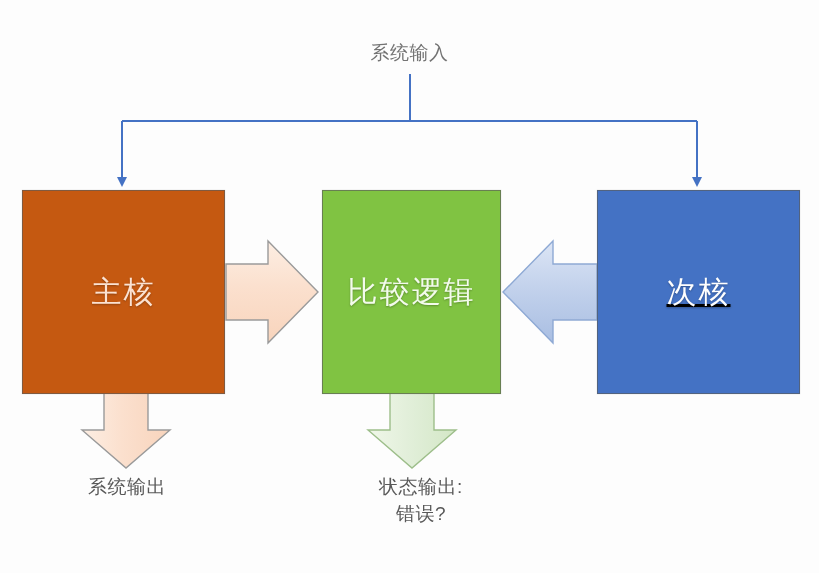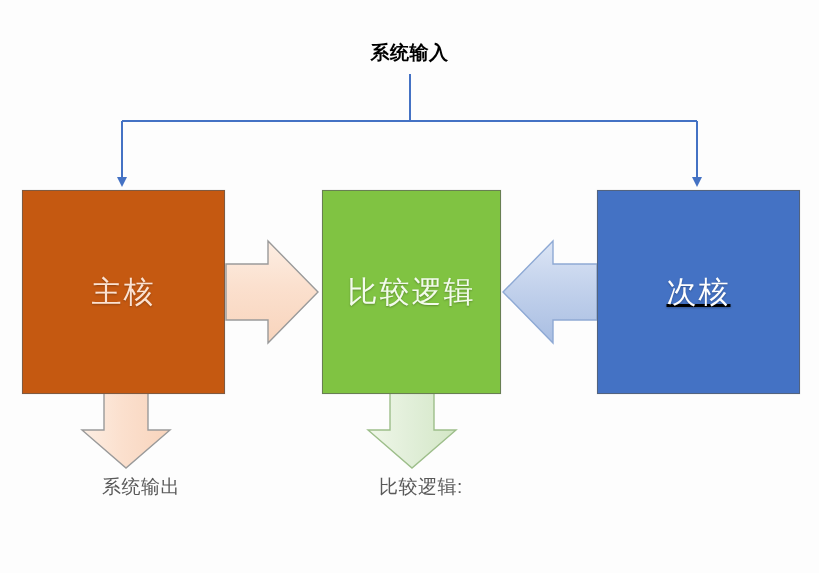--- a/index.html
+++ b/index.html
@@ -23,25 +23,24 @@
     font-size: 19px;
     line-height: 26px;
     text-align: center;
     white-space: nowrap;
     letter-spacing: 0.5px;
   }
   #input-label {
     left: 0;
     top: 40px;
     width: 819px;
-    color: #000000;
-    font-weight: bold;
+    color: #737373;
   }
   #system-output-label {
-    left: 46px;
+    left: 32px;
     top: 474px;
     width: 190px;
   }
   #status-output-label {
     left: 330px;
     top: 473px;
     width: 182px;
     white-space: normal;
     line-height: 27px;
   }
@@ -167,16 +166,17 @@
     <span class="node-label">主核</span>
   </div>
 
   <div class="node" id="node-secondary-core">
     <span class="node-label">次核</span>
   </div>
 
   <div class="label" id="system-output-label">系统输出</div>
 
   <div class="label" id="status-output-label">
-    <span class="status-line">比较逻辑:</span>
+    <span class="status-line">状态输出:</span>
+    <span class="status-line">错误?</span>
   </div>
 
 </div>
 
 </body></html>

